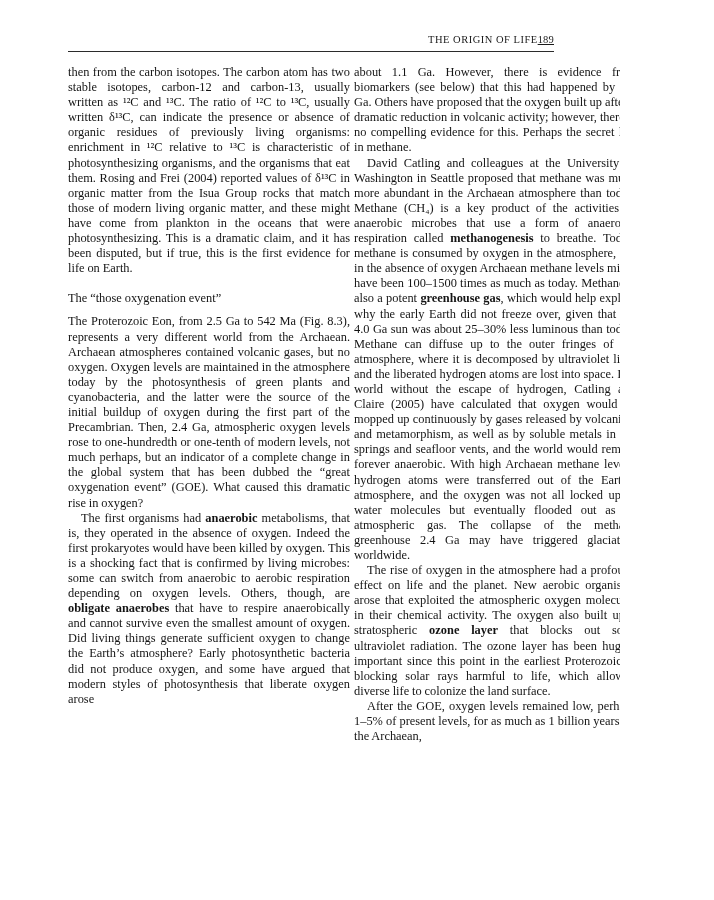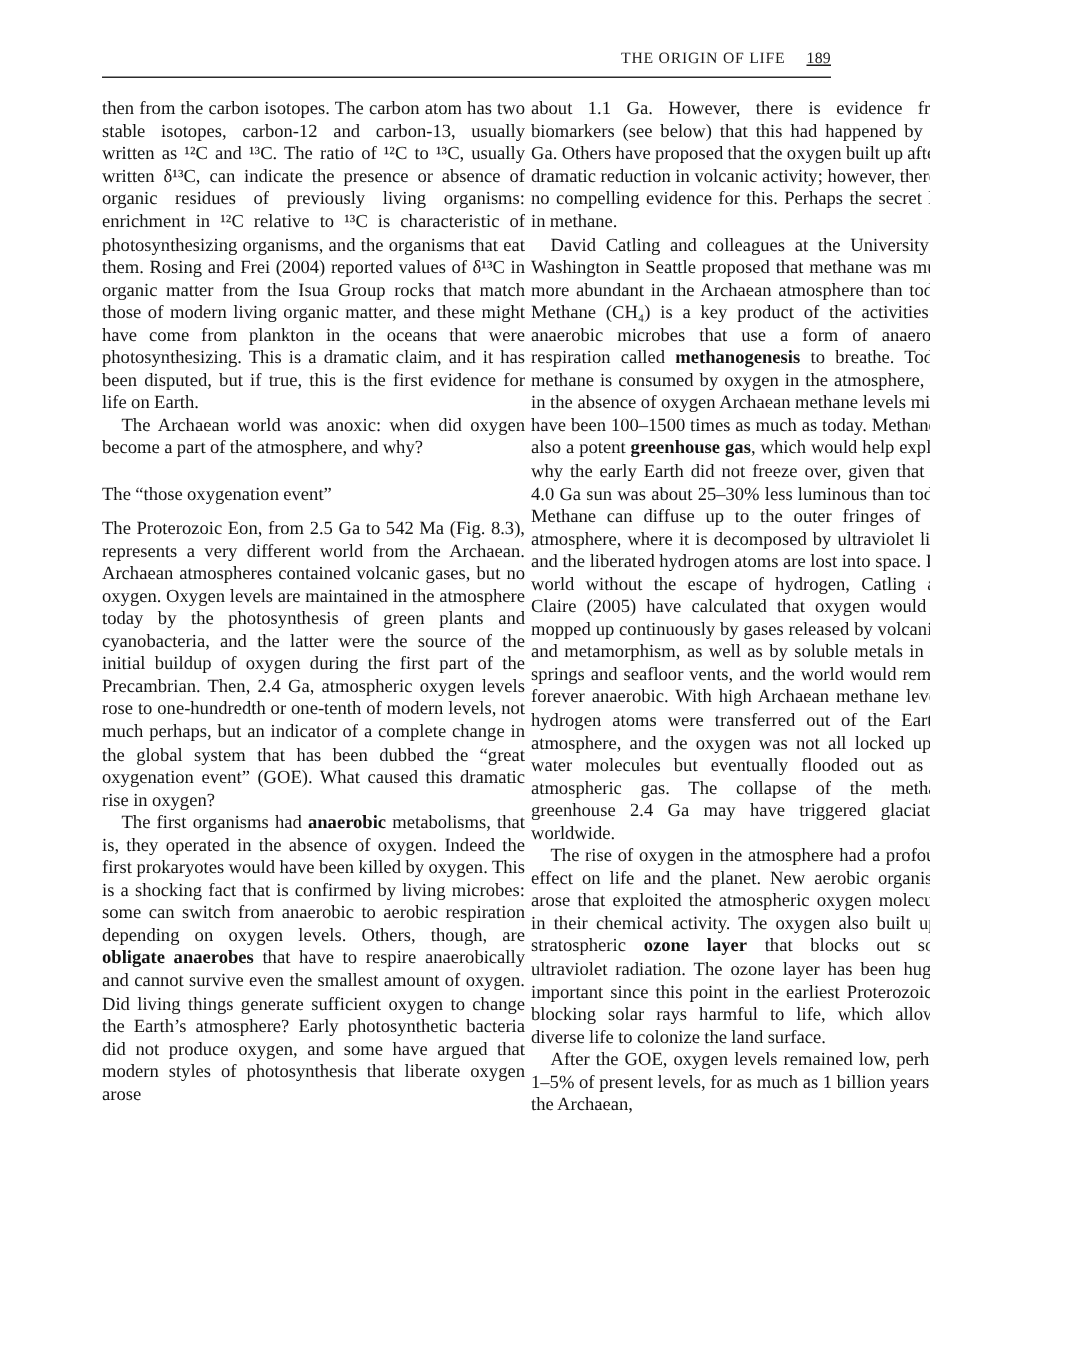--- a/index.html
+++ b/index.html
@@ -21,21 +21,20 @@
   .running-head {
     display: flex;
     justify-content: flex-end;
     align-items: baseline;
     font-size: 10.5px;
     letter-spacing: 0.5px;
     color: #1a1a1a;
     padding-bottom: 6px;
   }
   .running-head .page-number {
-    margin-left: 14px;
     letter-spacing: 0.2px;
     text-decoration: underline;
   }
   .header-rule {
     border: none;
     border-top: 1px solid #2b2b2b;
     margin: 0 0 13px 0;
   }
   .columns {
     display: flex;
@@ -78,21 +77,20 @@
       <span>THE ORIGIN OF LIFE</span>
       <span class="page-number">189</span>
     </div>
     <hr class="header-rule">
   </header>
 
   <main class="columns">
 
     <div class="col">
       <p>then from the carbon isotopes. The carbon atom has two stable isotopes, carbon-12 and carbon-13, usually written as ¹²C and ¹³C. The ratio of ¹²C to ¹³C, usually written δ¹³C, can indicate the presence or absence of organic residues of previously living organisms: enrichment in ¹²C relative to ¹³C is characteristic of photosynthesizing organisms, and the organisms that eat them. Rosing and Frei (2004) reported values of δ¹³C in organic matter from the Isua Group rocks that match those of modern living organic matter, and these might have come from plankton in the oceans that were photosynthesizing. This is a dramatic claim, and it has been disputed, but if true, this is the first evidence for life on Earth.</p>
-      <p class="indent">The Archaean world was anoxic: when did oxygen become a part of the atmosphere, and why?</p>
       <h2 class="section-heading">The “those oxygenation event”</h2>
       <p>The Proterozoic Eon, from 2.5 Ga to 542 Ma (Fig. 8.3), represents a very different world from the Archaean. Archaean atmospheres contained volcanic gases, but no oxygen. Oxygen levels are maintained in the atmosphere today by the photosynthesis of green plants and cyanobacteria, and the latter were the source of the initial buildup of oxygen during the first part of the Precambrian. Then, 2.4 Ga, atmospheric oxygen levels rose to one-hundredth or one-tenth of modern levels, not much perhaps, but an indicator of a complete change in the global system that has been dubbed the “great oxygenation event” (GOE). What caused this dramatic rise in oxygen?</p>
       <p class="indent"><span>The first organisms had </span><span class="bold">anaerobic</span><span> metabolisms, that is, they operated in the absence of oxygen. Indeed the first prokaryotes would have been killed by oxygen. This is a shocking fact that is confirmed by living microbes: some can switch from anaerobic to aerobic respiration depending on oxygen levels. Others, though, are </span><span class="bold">obligate anaerobes</span><span> that have to respire anaerobically and cannot survive even the smallest amount of oxygen. Did living things generate sufficient oxygen to change the Earth’s atmosphere? Early photosynthetic bacteria did not produce oxygen, and some have argued that modern styles of photosynthesis that liberate oxygen arose</span></p>
     </div>
 
     <div class="col">
       <p>about 1.1 Ga. However, there is evidence from biomarkers (see below) that this had happened by 2.7 Ga. Others have proposed that the oxygen built up after a dramatic reduction in volcanic activity; however, there is no compelling evidence for this. Perhaps the secret lies in methane.</p>
       <p class="indent"><span>David Catling and colleagues at the University of Washington in Seattle proposed that methane was much more abundant in the Archaean atmosphere than today. Methane (CH₄) is a key product of the activities of anaerobic microbes that use a form of anaerobic respiration called </span><span class="bold">methanogenesis</span><span> to breathe. Today, methane is consumed by oxygen in the atmosphere, but in the absence of oxygen Archaean methane levels might have been 100–1500 times as much as today. Methane is also a potent </span><span class="bold">greenhouse gas</span><span>, which would help explain why the early Earth did not freeze over, given that the 4.0 Ga sun was about 25–30% less luminous than today. Methane can diffuse up to the outer fringes of the atmosphere, where it is decomposed by ultraviolet light and the liberated hydrogen atoms are lost into space. In a world without the escape of hydrogen, Catling and Claire (2005) have calculated that oxygen would be mopped up continuously by gases released by volcanism and metamorphism, as well as by soluble metals in hot springs and seafloor vents, and the world would remain forever anaerobic. With high Archaean methane levels, hydrogen atoms were transferred out of the Earth’s atmosphere, and the oxygen was not all locked up in water molecules but eventually flooded out as an atmospheric gas. The collapse of the methane greenhouse 2.4 Ga may have triggered glaciation worldwide.</span></p>
       <p class="indent"><span>The rise of oxygen in the atmosphere had a profound effect on life and the planet. New aerobic organisms arose that exploited the atmospheric oxygen molecules in their chemical activity. The oxygen also built up a stratospheric </span><span class="bold">ozone layer</span><span> that blocks out solar ultraviolet radiation. The ozone layer has been hugely important since this point in the earliest Proterozoic in blocking solar rays harmful to life, which allowed diverse life to colonize the land surface.</span></p>
       <p class="indent">After the GOE, oxygen levels remained low, perhaps 1–5% of present levels, for as much as 1 billion years. In the Archaean,</p>

